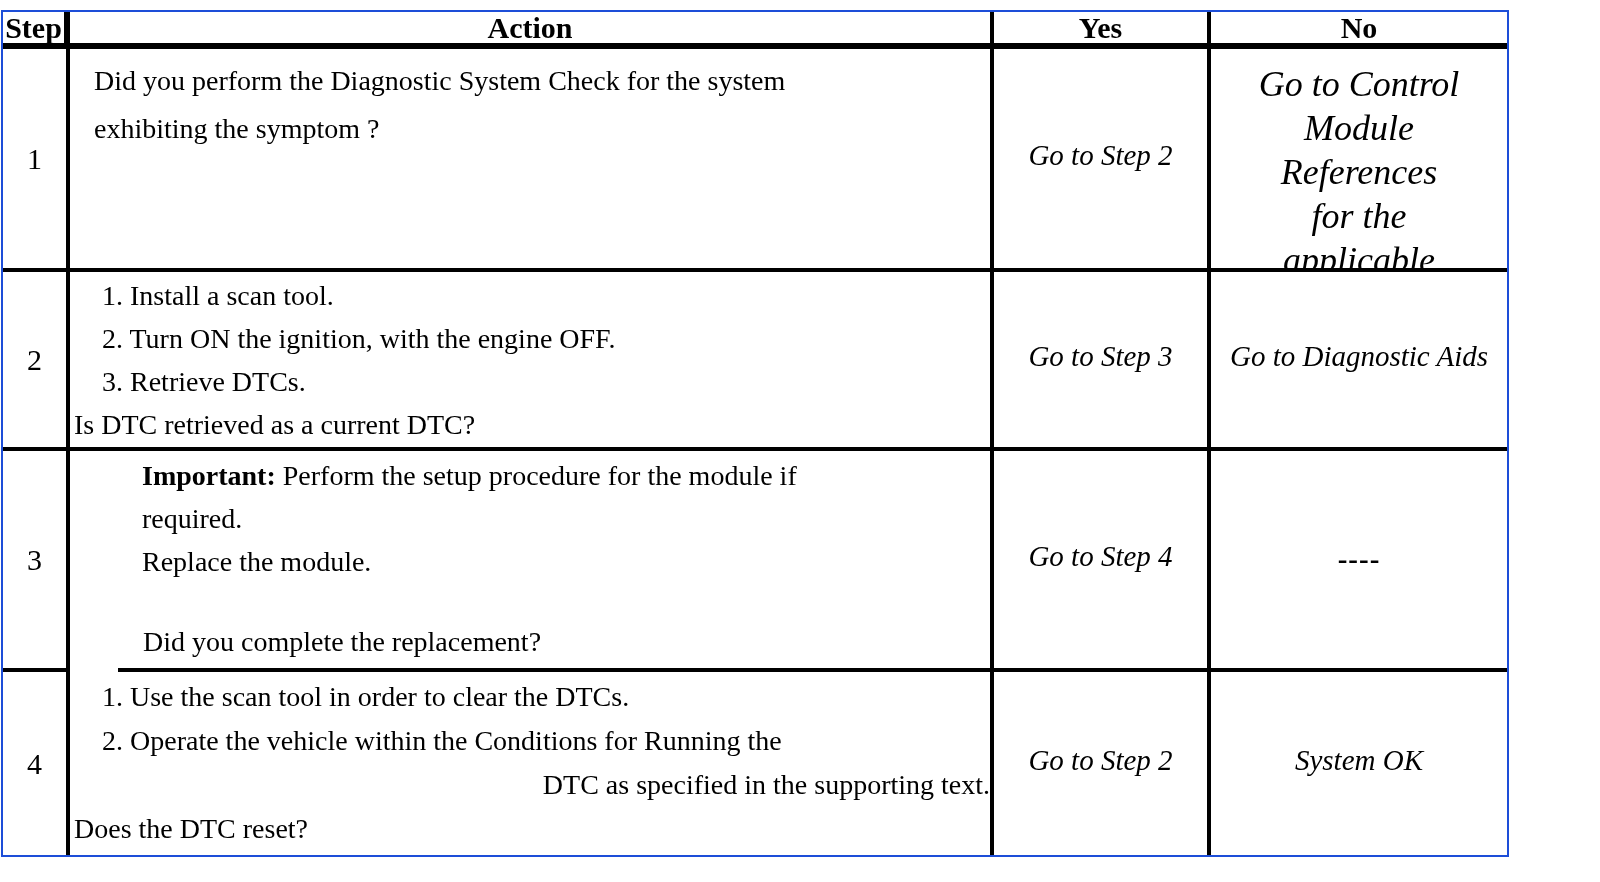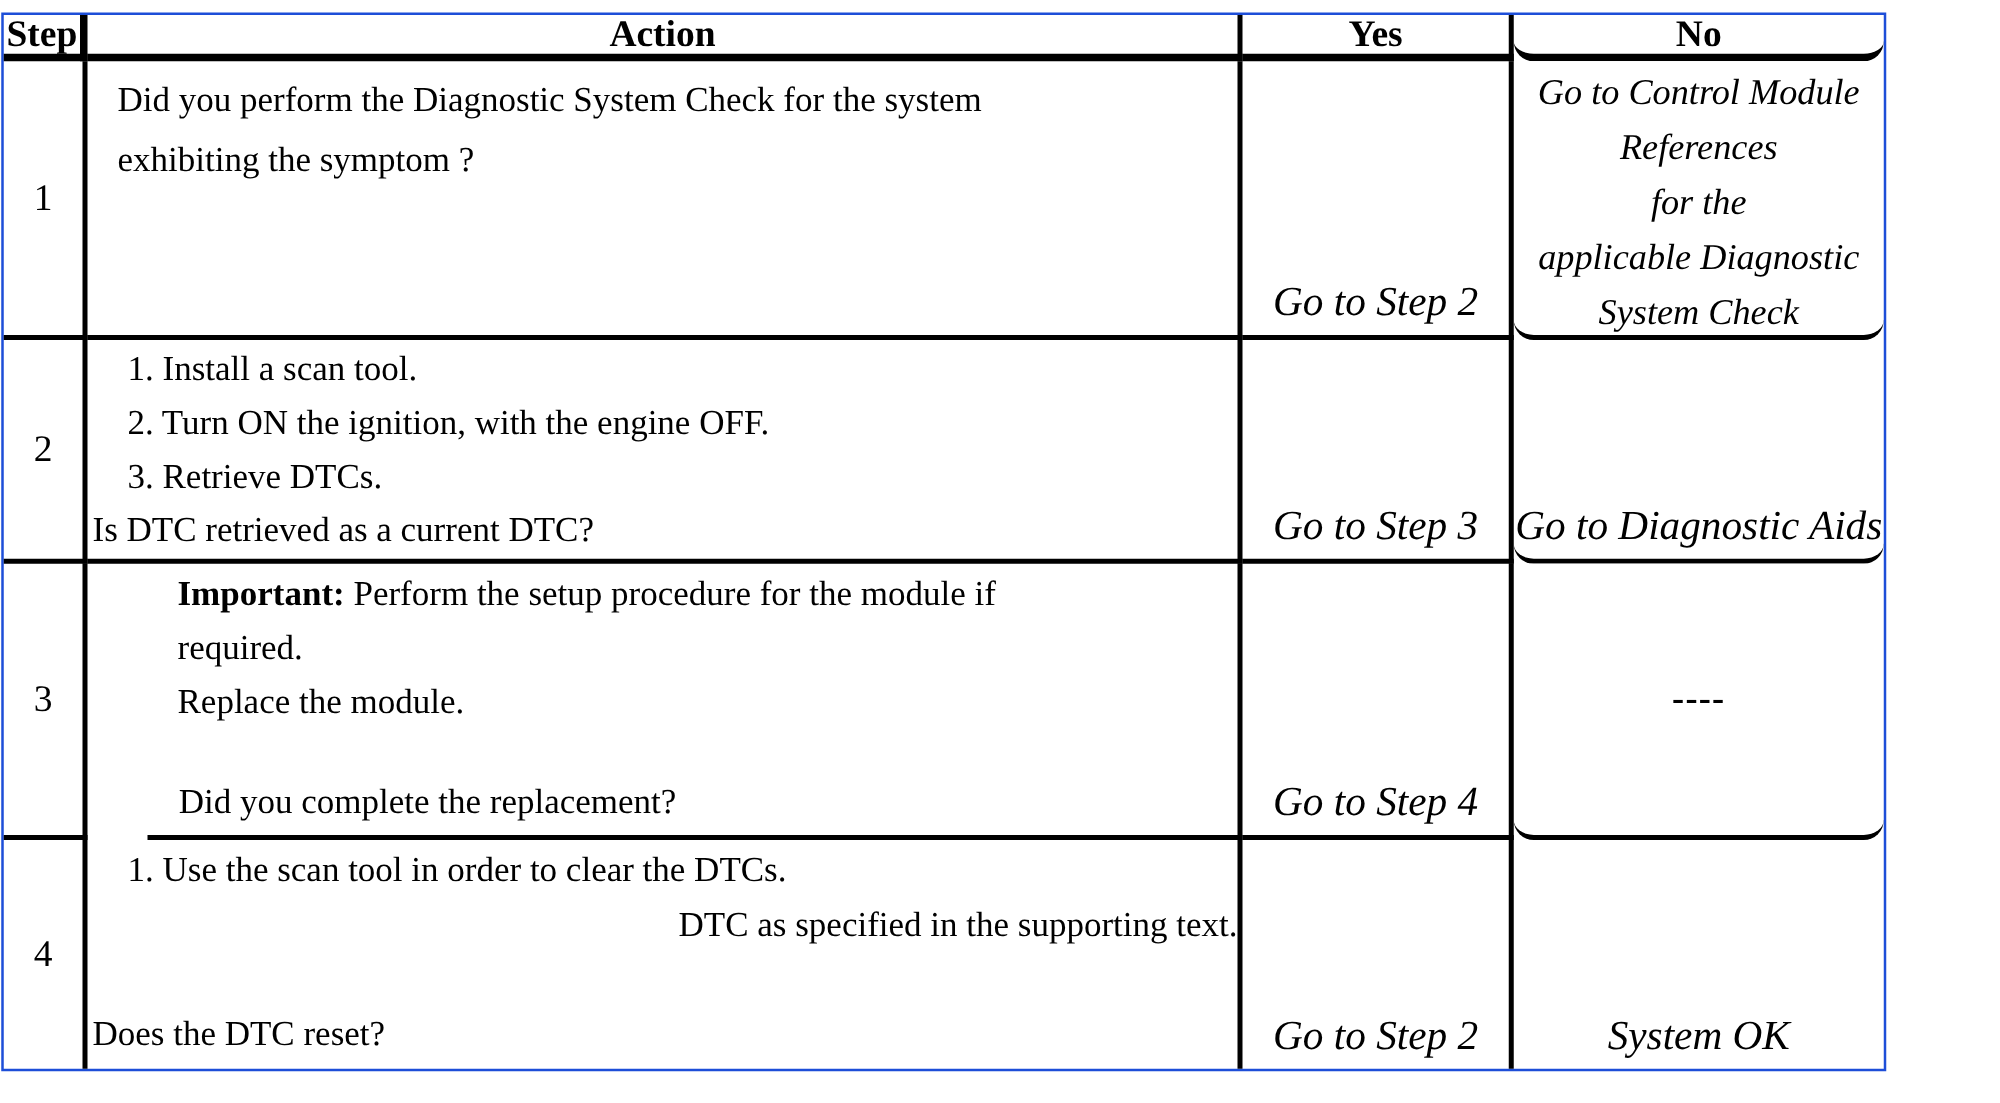--- a/index.html
+++ b/index.html
@@ -8,21 +8,21 @@
 
   .dtable {
     position:absolute; left:1px; top:10px; width:1508px; height:847px;
     border:2px solid #1d4ed8; box-sizing:border-box;
     display:grid;
     grid-template-columns:67px 924px 217px 1fr;
     grid-template-rows:37px 223px 179px 221px 1fr;
     background:#fff;
   }
   .c { border-right:4px solid #000; border-bottom:4px solid #000; box-sizing:border-box; overflow:hidden; font-size:28px; }
-  .lastcol { border-right:none;border-radius:16px; }
+  .lastcol { border-right:none; }
   .lastrow { border-bottom:none; }
 
   .hc { border-bottom-width:6px; display:flex; align-items:center; justify-content:center;
         font-weight:bold; font-size:30px; line-height:30px; }
   .hc.step-h { border-right-width:6px; }
 
   .step { display:flex; align-items:center; justify-content:center; font-size:30px; }
 
   .action { display:flex; flex-direction:column; }
   .r1 .ln { line-height:48px; }
@@ -31,23 +31,23 @@
   .r3.action { padding-top:3px; line-height:43px;margin-left:48px; }
   .r4.action { padding-top:3px; line-height:44px; }
 
   .ln   { padding-left:24px; }
   .li   { padding-left:32px; }
   .cont { padding-left:62px;text-align:right; }
   .q    { padding-left:4px;  margin-top:auto; padding-bottom:5px; }
   .q-indent { padding-left:25px; margin-top:auto; padding-bottom:5px; }
   .b { font-weight:bold; }
 
-  .goto { display:flex; flex-direction:column; justify-content:flex-end; align-items:center;
-          text-align:center; font-style:italic; padding-bottom:7px; font-size:33px; }
-  .nostack { font-style:italic; text-align:center; line-height:44px; padding-top:3px; font-size:29px; }
+  .goto { display:flex; flex-direction:column; justify-content:center; align-items:center;
+          text-align:center; font-style:italic; padding-bottom:7px; font-size:29px; }
+  .nostack { font-style:italic; text-align:center; line-height:44px; padding-top:13px; font-size:36px; }
   .dash { display:flex; align-items:center; justify-content:center; font-weight:bold; font-size:29px; letter-spacing:1px; }
 </style>
 </head>
 <body>
 
 <div class="page">
   <div class="dtable">
 
     <div class="c hc step-h">Step</div>
     <div class="c hc">Action</div>
@@ -94,20 +94,21 @@
     <div class="c goto">
       <div>Go to Step 4</div>
     </div>
     <div class="c dash lastcol">
       <div>----</div>
     </div>
 
     <div class="c step lastrow">4</div>
     <div class="c action r4 lastrow">
       <div class="li">1. Use the scan tool in order to clear the DTCs.</div>
+      <div class="li">2. Operate the vehicle within the Conditions for Running the</div>
       <div class="cont">DTC as specified in the supporting text.</div>
       <div class="q">Does the DTC reset?</div>
     </div>
     <div class="c goto lastrow">
       <div>Go to Step 2</div>
     </div>
     <div class="c goto lastcol lastrow">
       <div>System OK</div>
     </div>
 

